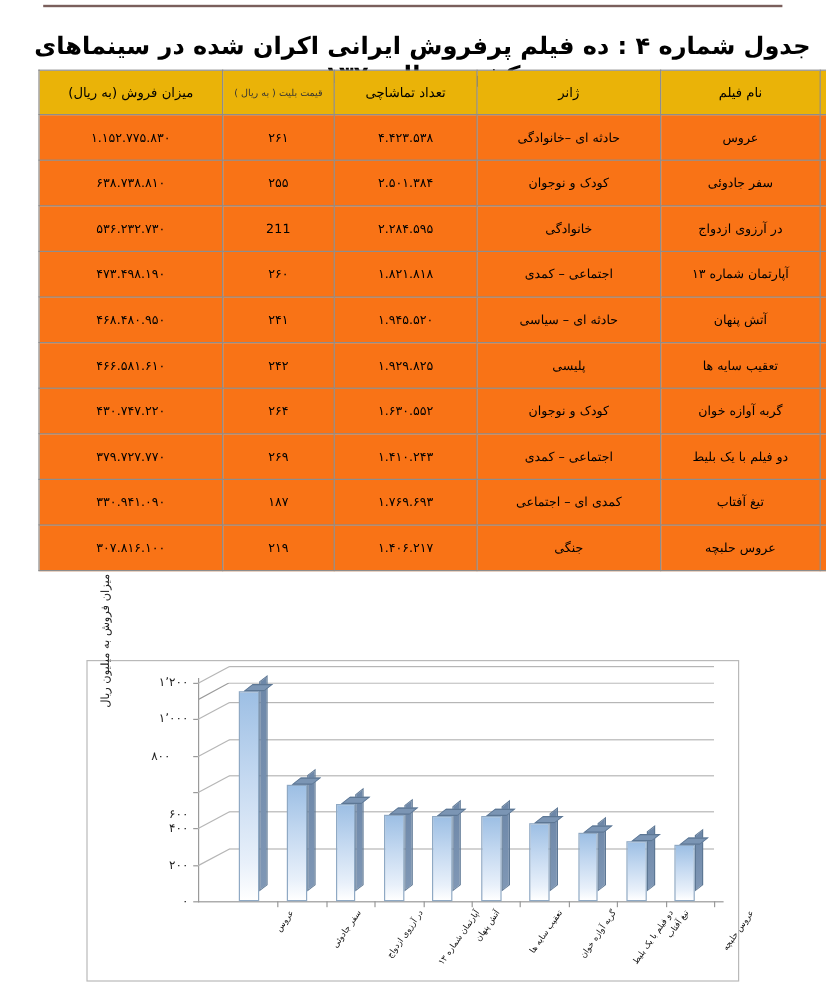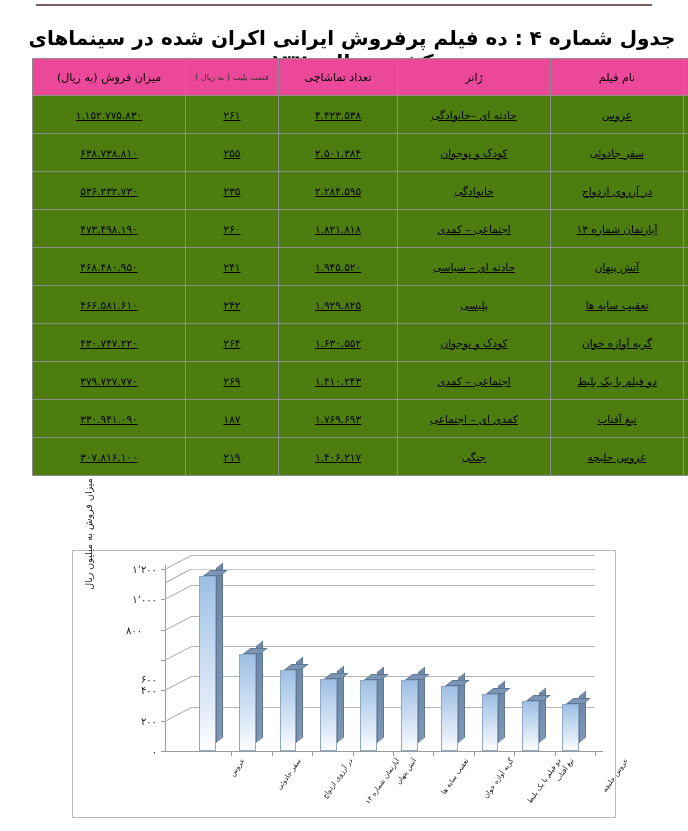--- a/index.html
+++ b/index.html
@@ -57,33 +57,32 @@
     table-layout: fixed;
   }
   .data-table td, .data-table th {
     border: 1px solid #8d8d8d;
     text-align: center;
     vertical-align: middle;
     font-size: 10.5px;
     padding: 0;
   }
   .data-table thead th {
-    background: #ec4899;
+    background: #eab308;
     height: 36px;
     font-weight: normal;
     font-size: 11px;
   }
   .data-table thead th.small-head {
     font-size: 8px;
     color: #333;
   }
   .data-table tbody td {
     height: 37px;
-    background: #4d7c0f;
-    text-decoration: underline;
+    background: #f97316;
   }
   .col-rank   { width: 62px; }
   .col-film   { width: 132px; }
   .col-genre  { width: 152px; }
   .col-aud    { width: 118px; }
   .col-price  { width: 92px; }
   .col-sales  { width: 152px; }
 
   .cell-rank { vertical-align: bottom; padding-bottom: 4px; font-size: 11px; }
   .cell-num  { font-size: 10.5px; letter-spacing: 0.2px; }
@@ -292,21 +291,21 @@
           <td class="col-genre">کودک و نوجوان</td>
           <td class="col-aud cell-num">۲.۵۰۱.۳۸۴</td>
           <td class="col-price cell-num">۲۵۵</td>
           <td class="col-sales cell-num">۶۳۸.۷۳۸.۸۱۰</td>
         </tr>
         <tr>
           <td class="cell-rank col-rank">۳</td>
           <td class="col-film">در آرزوی ازدواج</td>
           <td class="col-genre">خانوادگی</td>
           <td class="col-aud cell-num">۲.۲۸۴.۵۹۵</td>
-          <td class="col-price cell-num">۲۳۵</td>
+          <td class="col-price cell-num">211</td>
           <td class="col-sales cell-num">۵۳۶.۲۳۲.۷۳۰</td>
         </tr>
         <tr>
           <td class="cell-rank col-rank">۴</td>
           <td class="col-film">آپارتمان شماره ۱۳</td>
           <td class="col-genre">اجتماعی – کمدی</td>
           <td class="col-aud cell-num">۱.۸۲۱.۸۱۸</td>
           <td class="col-price cell-num">۲۶۰</td>
           <td class="col-sales cell-num">۴۷۳.۴۹۸.۱۹۰</td>
         </tr>

